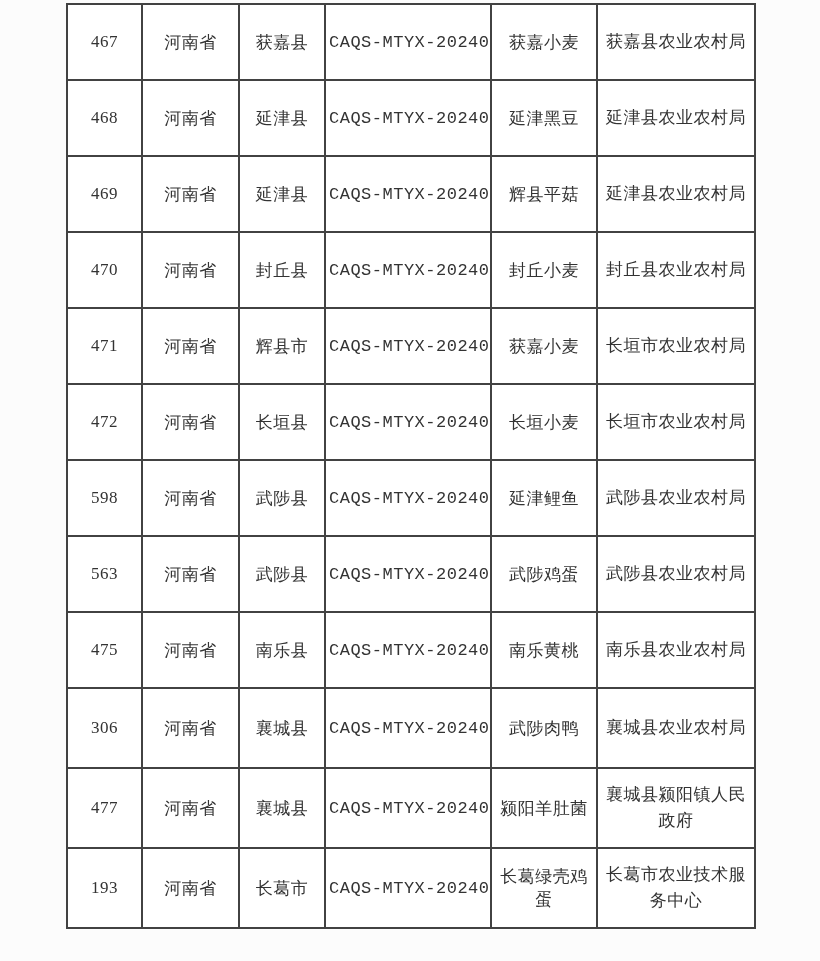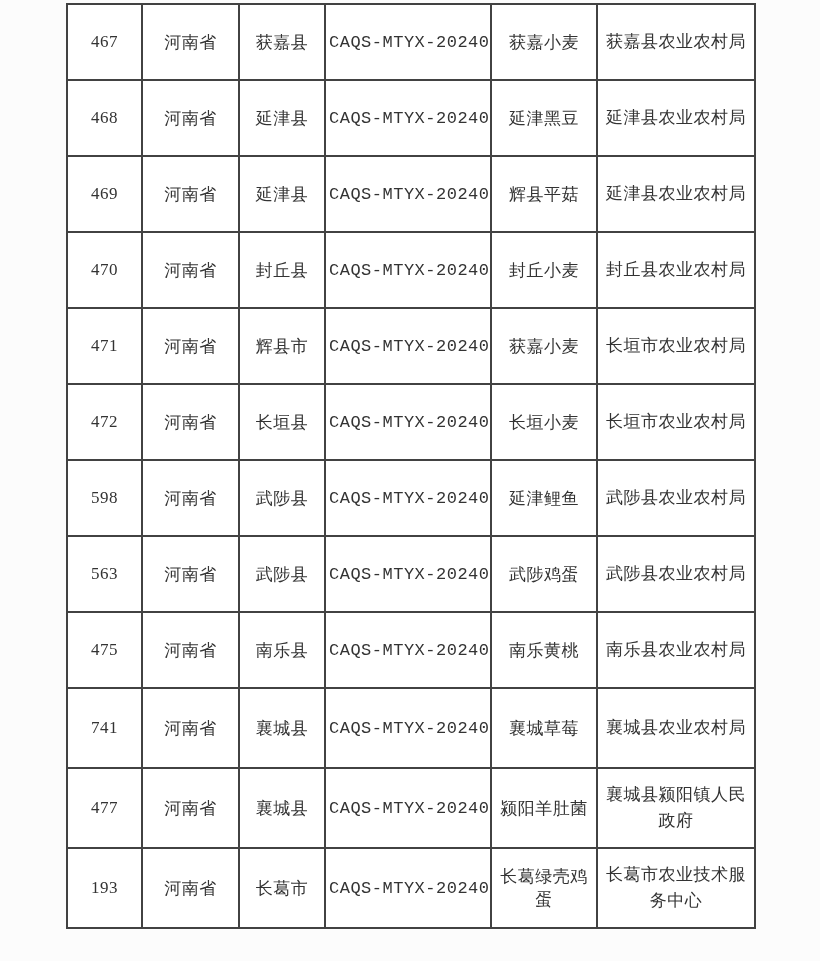--- a/index.html
+++ b/index.html
@@ -151,25 +151,25 @@
       </tr>
       <tr>
         <td class="col-no">475</td>
         <td class="col-province">河南省</td>
         <td class="col-county">南乐县</td>
         <td class="col-cert">CAQS-MTYX-20240883</td>
         <td class="col-product">南乐黄桃</td>
         <td class="col-authority">南乐县农业农村局</td>
       </tr>
       <tr class="tall">
-        <td class="col-no">741</td>
+        <td class="col-no">306</td>
         <td class="col-province">河南省</td>
         <td class="col-county">襄城县</td>
         <td class="col-cert">CAQS-MTYX-20240884</td>
-        <td class="col-product">襄城草莓</td>
+        <td class="col-product">武陟肉鸭</td>
         <td class="col-authority">襄城县农业农村局</td>
       </tr>
       <tr class="tall">
         <td class="col-no">477</td>
         <td class="col-province">河南省</td>
         <td class="col-county">襄城县</td>
         <td class="col-cert">CAQS-MTYX-20240885</td>
         <td class="col-product">颍阳羊肚菌</td>
         <td class="col-authority">襄城县颍阳镇人民政府</td>
       </tr>

